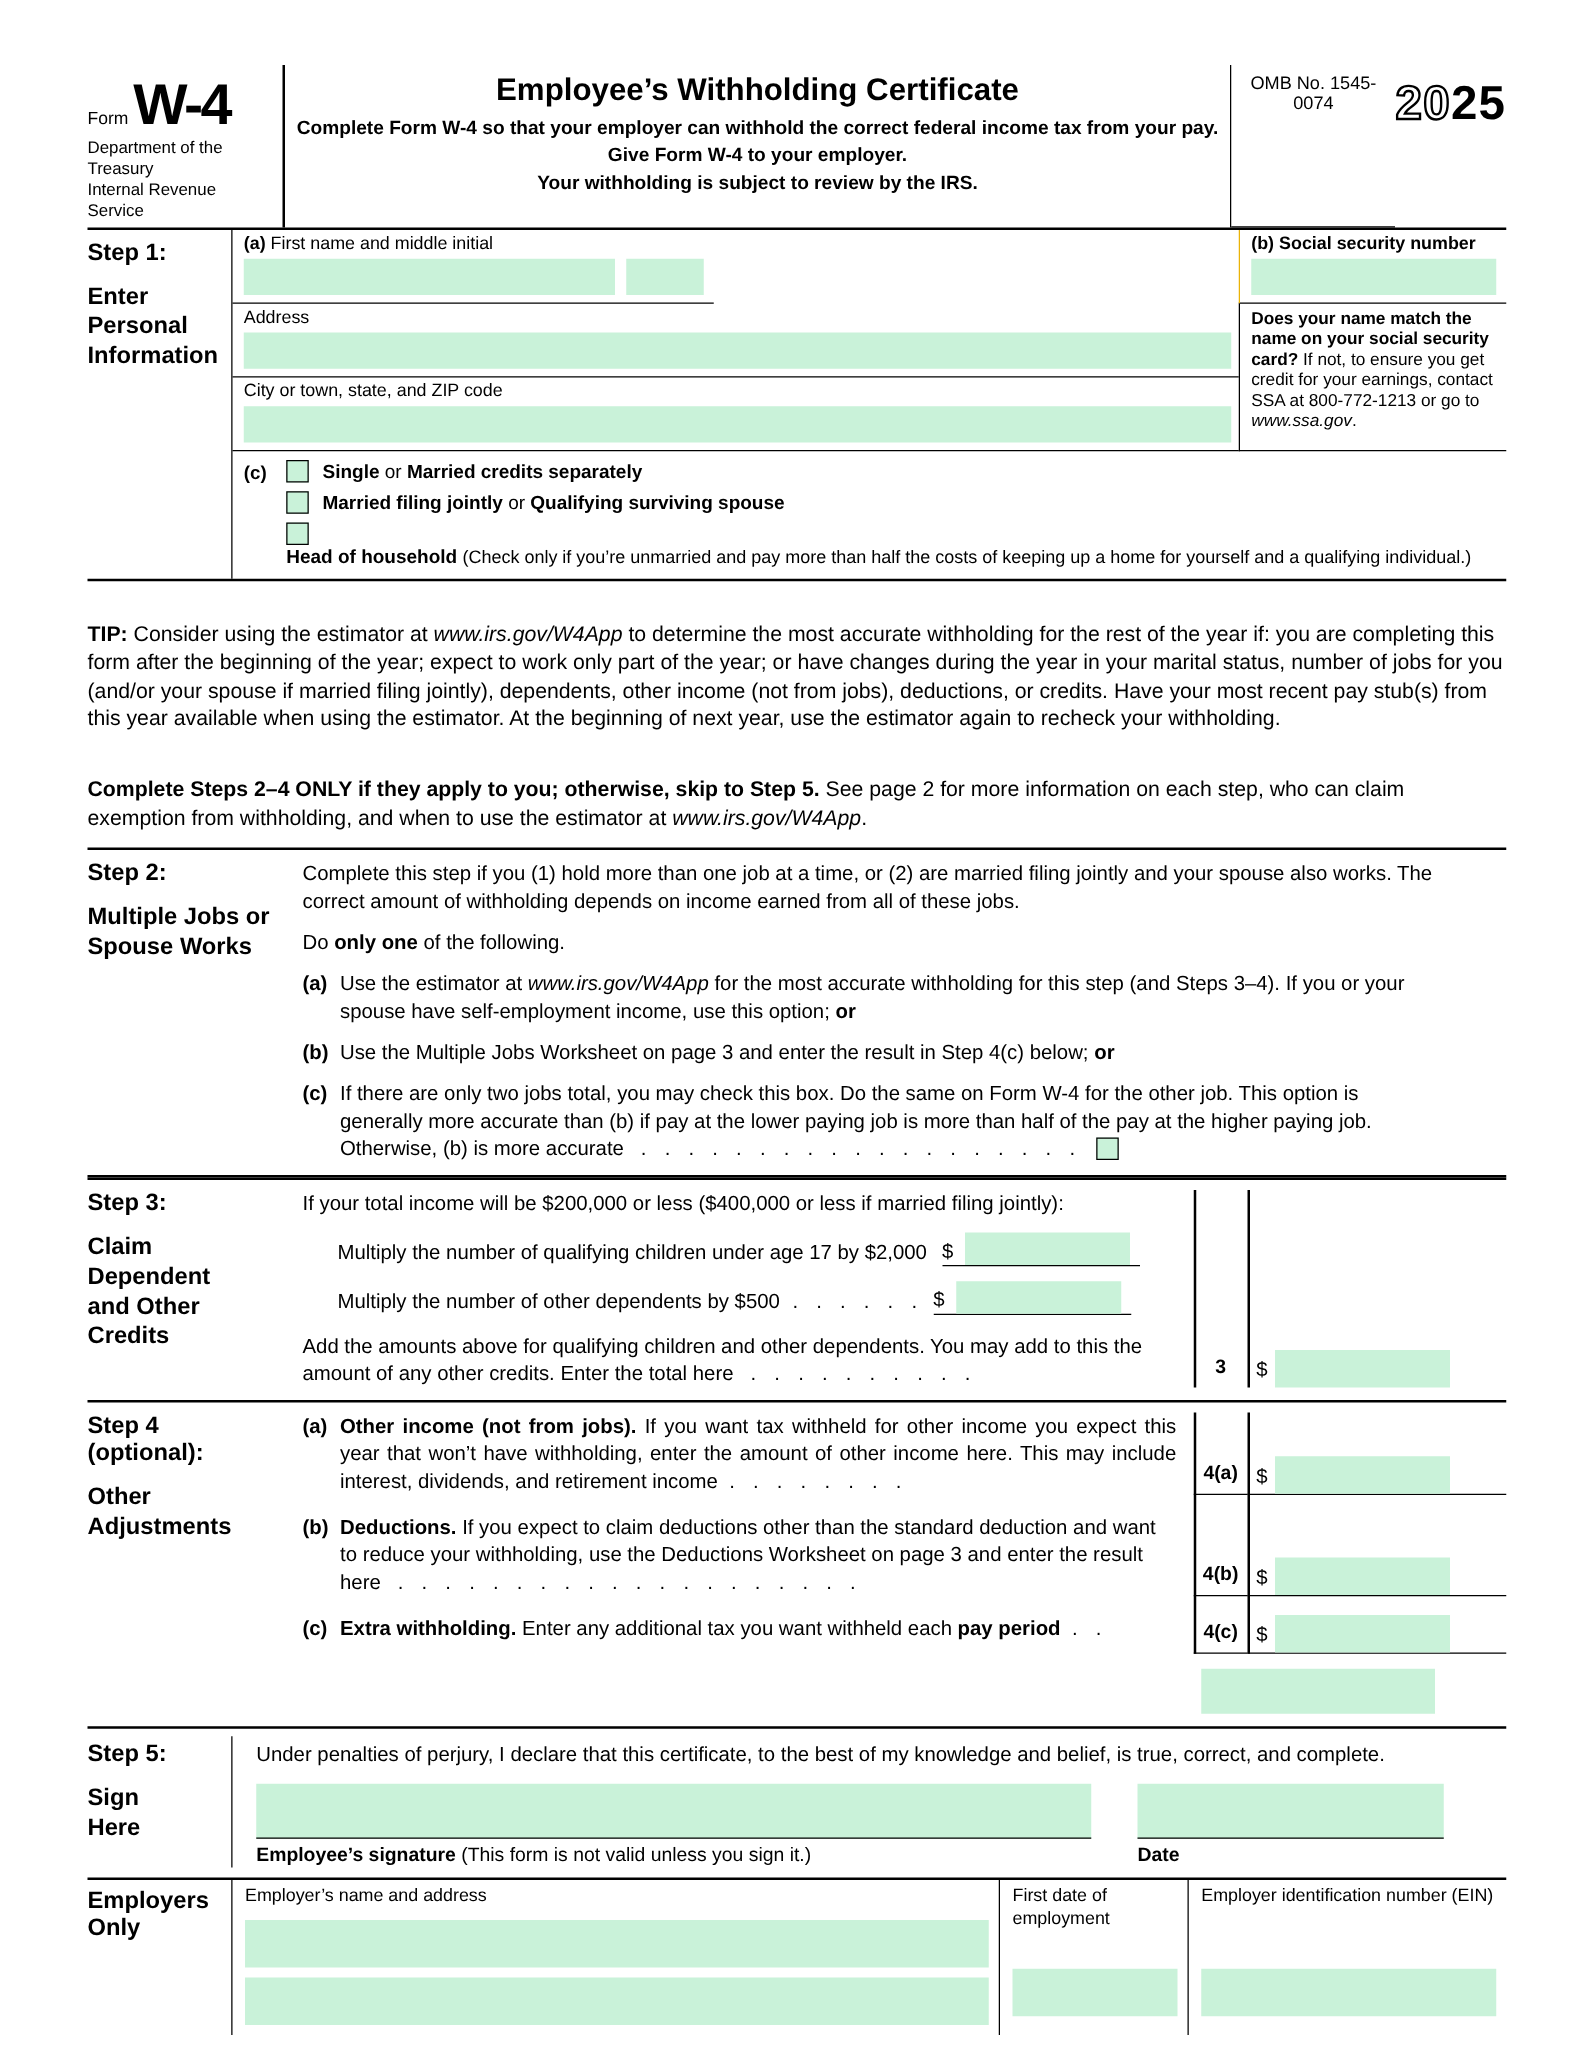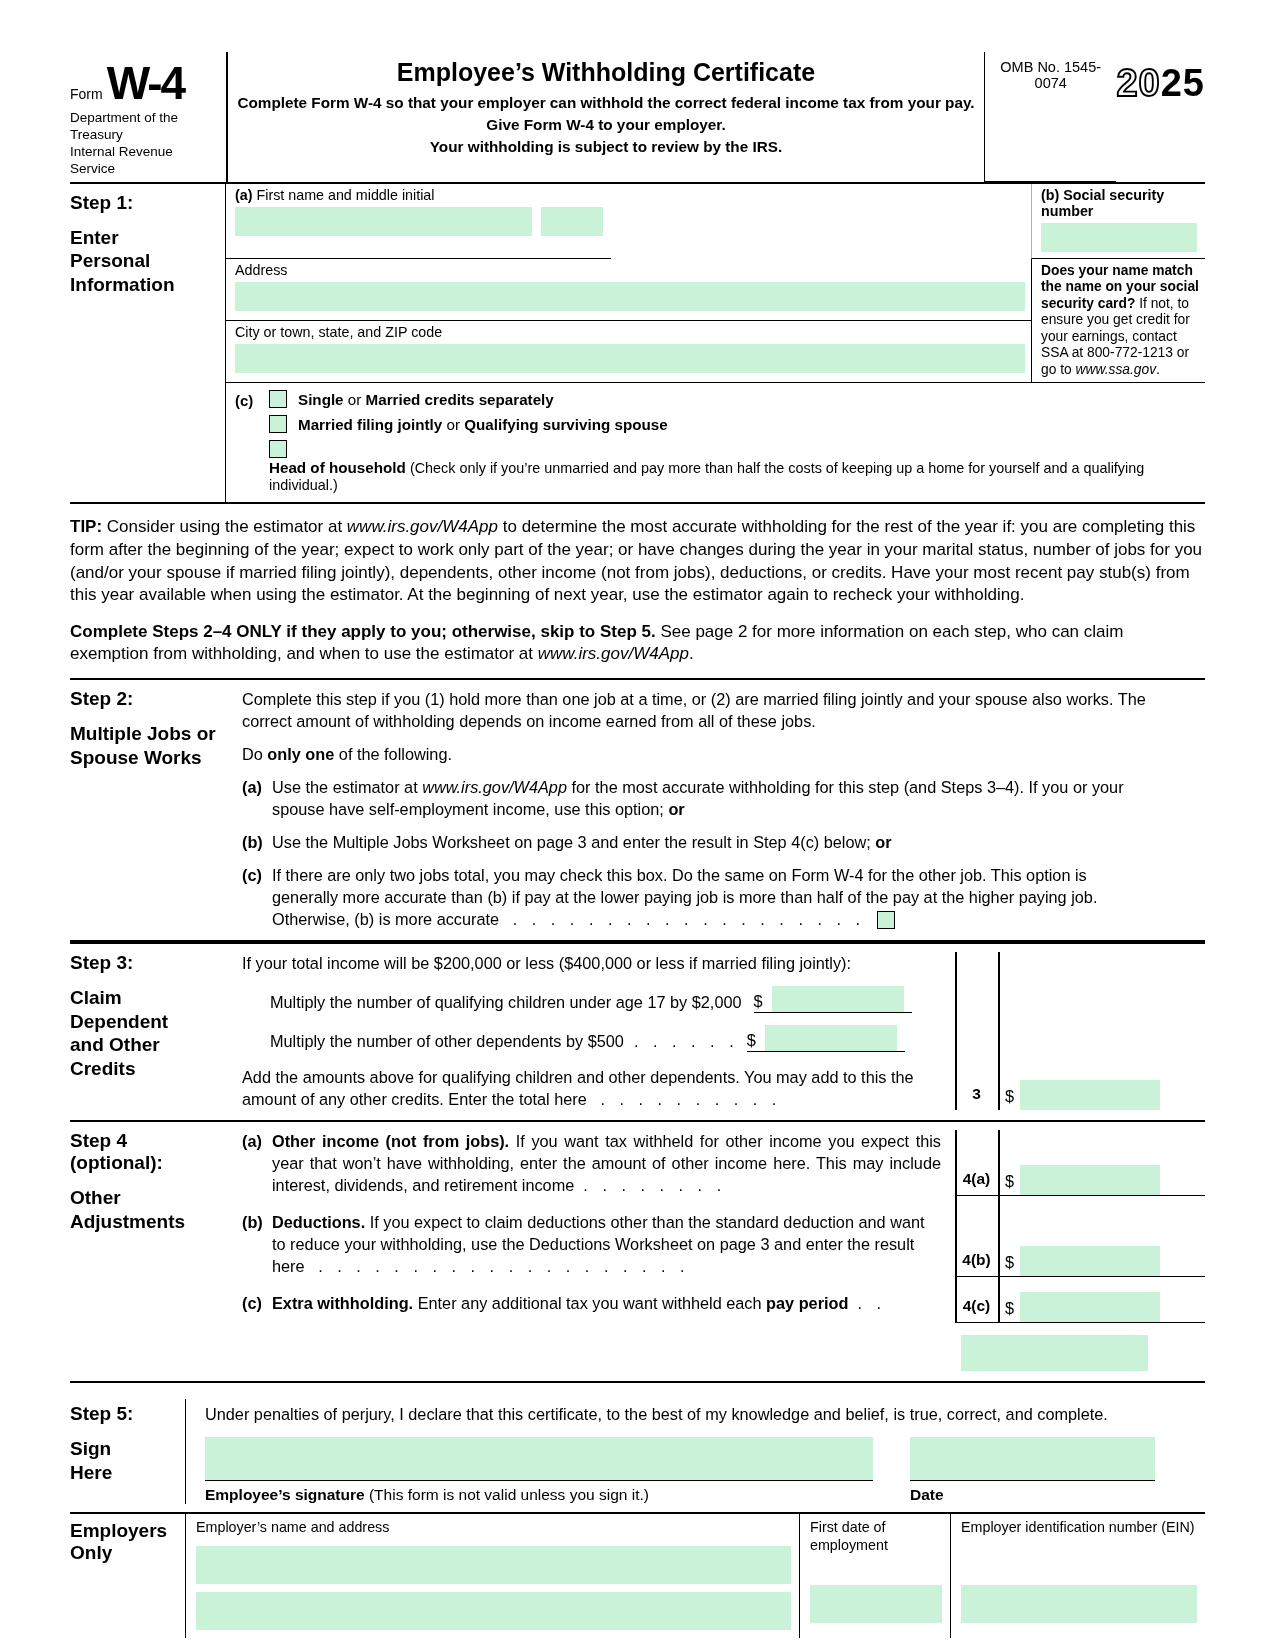--- a/index.html
+++ b/index.html
@@ -35,21 +35,21 @@
   }
 
   
   .step-section { display:grid; grid-template-columns:172px 1fr; padding:8px 0 10px; }
   .stepcol .step-title { font-size:19px; font-weight:bold; }
   .stepcol .step-sub { font-size:19px; font-weight:bold; margin-top:12px; line-height:1.25; }
   .narrow-title { max-width:118px; }
   .narrow-sub { max-width:110px; }
 
   
-  .step1 { display:grid; grid-template-columns:115px 1fr;gap:40px; }
+  .step1 { display:grid; grid-template-columns:115px 1fr; }
   .s1-labelcol { padding-top:8px; }
   .s1-main { border-left:1.5px solid #000; }
   .s1-grid { display:grid; grid-template-columns:385px 420px 1fr;
              grid-template-areas:"first last ssn" "addr addr note" "city city note" "filing filing filing"; }
   .s1-cell { padding:3px 8px 6px 9px; }
   .s1-lab { font-size:14.3px; margin-bottom:4px; }
   .c-first { grid-area:first; border-bottom:1px solid #000; }
   .c-last  { grid-area:last; border-left:1px solid #000; border-bottom:1px solid #000; }
   .c-ssn   { grid-area:ssn; border-left:1px solid #eab308; border-bottom:1px solid #000; }
   .c-ssn .s1-lab { font-weight:bold; }
@@ -69,21 +69,21 @@
   .c-lab { width:34px; font-size:15px; padding-top:2px; }
   .filing-list { flex:1; }
   .filing-row { display:flex; align-items:flex-start; margin-bottom:7px; }
   .filing-row:last-child { margin-bottom:0;flex-direction:column; }
   .checkbox { width:18px; height:18px; border:1.5px solid #000; background:var(--green);
               display:inline-block; flex:none; margin-right:11px; }
   .filing-text { font-size:15.2px; padding-top:1px; }
   .filing-rest { font-size:14.4px; }
 
   
-  .para { font-size:17px; line-height:1.33; padding:12px 0; }
+  .para { font-size:17px; line-height:1.33; padding:12px 0;margin-top:20px; }
   .para .lead { font-weight:bold; }
 
   
   .step2-content { max-width:910px; font-size:16.3px; line-height:1.35; }
   .step2-content p { margin-bottom:11px; }
   .item { display:grid; grid-template-columns:30px 1fr; margin-bottom:11px; }
   .item:last-child { margin-bottom:0; }
   .item-lab { font-weight:bold; }
   .dots { word-spacing:8px; letter-spacing:1px; white-space:nowrap; }
   .cb-inline { vertical-align:-4px; margin-left:16px; }
@@ -108,21 +108,21 @@
   .inline-field { width:132px; height:26px; display:inline-block; }
   .s3-total { margin-top:14px; }
   .step4 .amt-row { margin-bottom:15px; }
   .step4 .amt-row:last-child { margin-bottom:0; }
   .hang { display:grid; grid-template-columns:30px 1fr; }
   .j { text-align:justify; }
   .stray-row { display:flex; justify-content:flex-end; padding-right:57px; margin-top:12px; }
   .stray-field { width:187px; height:36px; }
 
   
-  .step5 { display:grid; grid-template-columns:115px 1fr; padding:16px 0 8px; }
+  .step5 { display:grid; grid-template-columns:115px 1fr; padding:6px 0 8px; }
   .s5-content { border-left:1.5px solid #000; padding:6px 0 0 19px; }
   .s5-declaration { font-size:16.3px; margin-bottom:13px; }
   .sig-row { display:grid; grid-template-columns:668px 37px 1fr; padding-right:50px; }
   .sig-field { height:44px; border-bottom:1.5px solid #000; }
   .date-field { height:44px; border-bottom:1.5px solid #000; }
   .sig-labels { display:grid; grid-template-columns:668px 37px 1fr; padding-right:50px; margin-top:5px; }
   .sig-label { font-size:15.5px; }
   .date-label { font-weight:bold; font-size:15.5px; }
 
   

